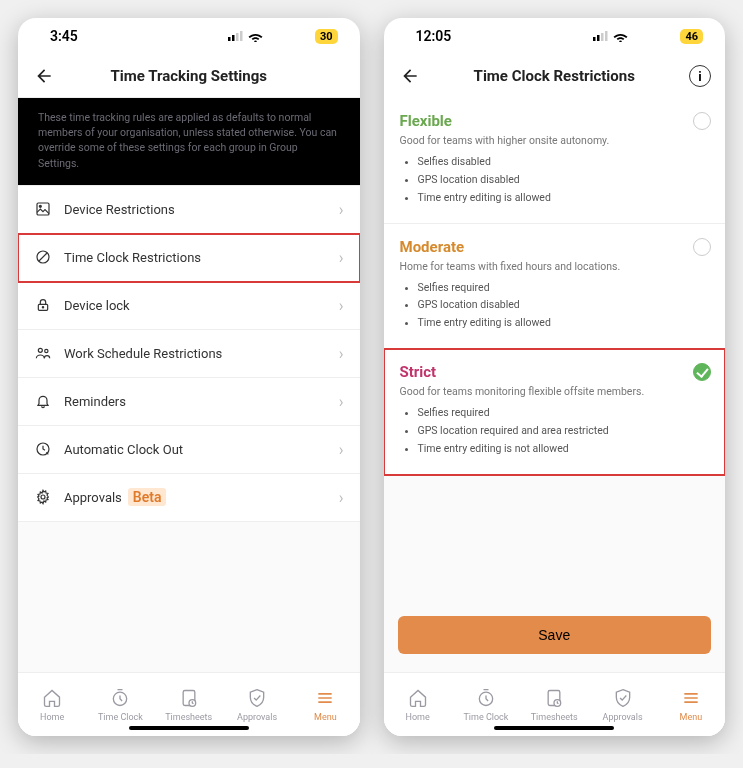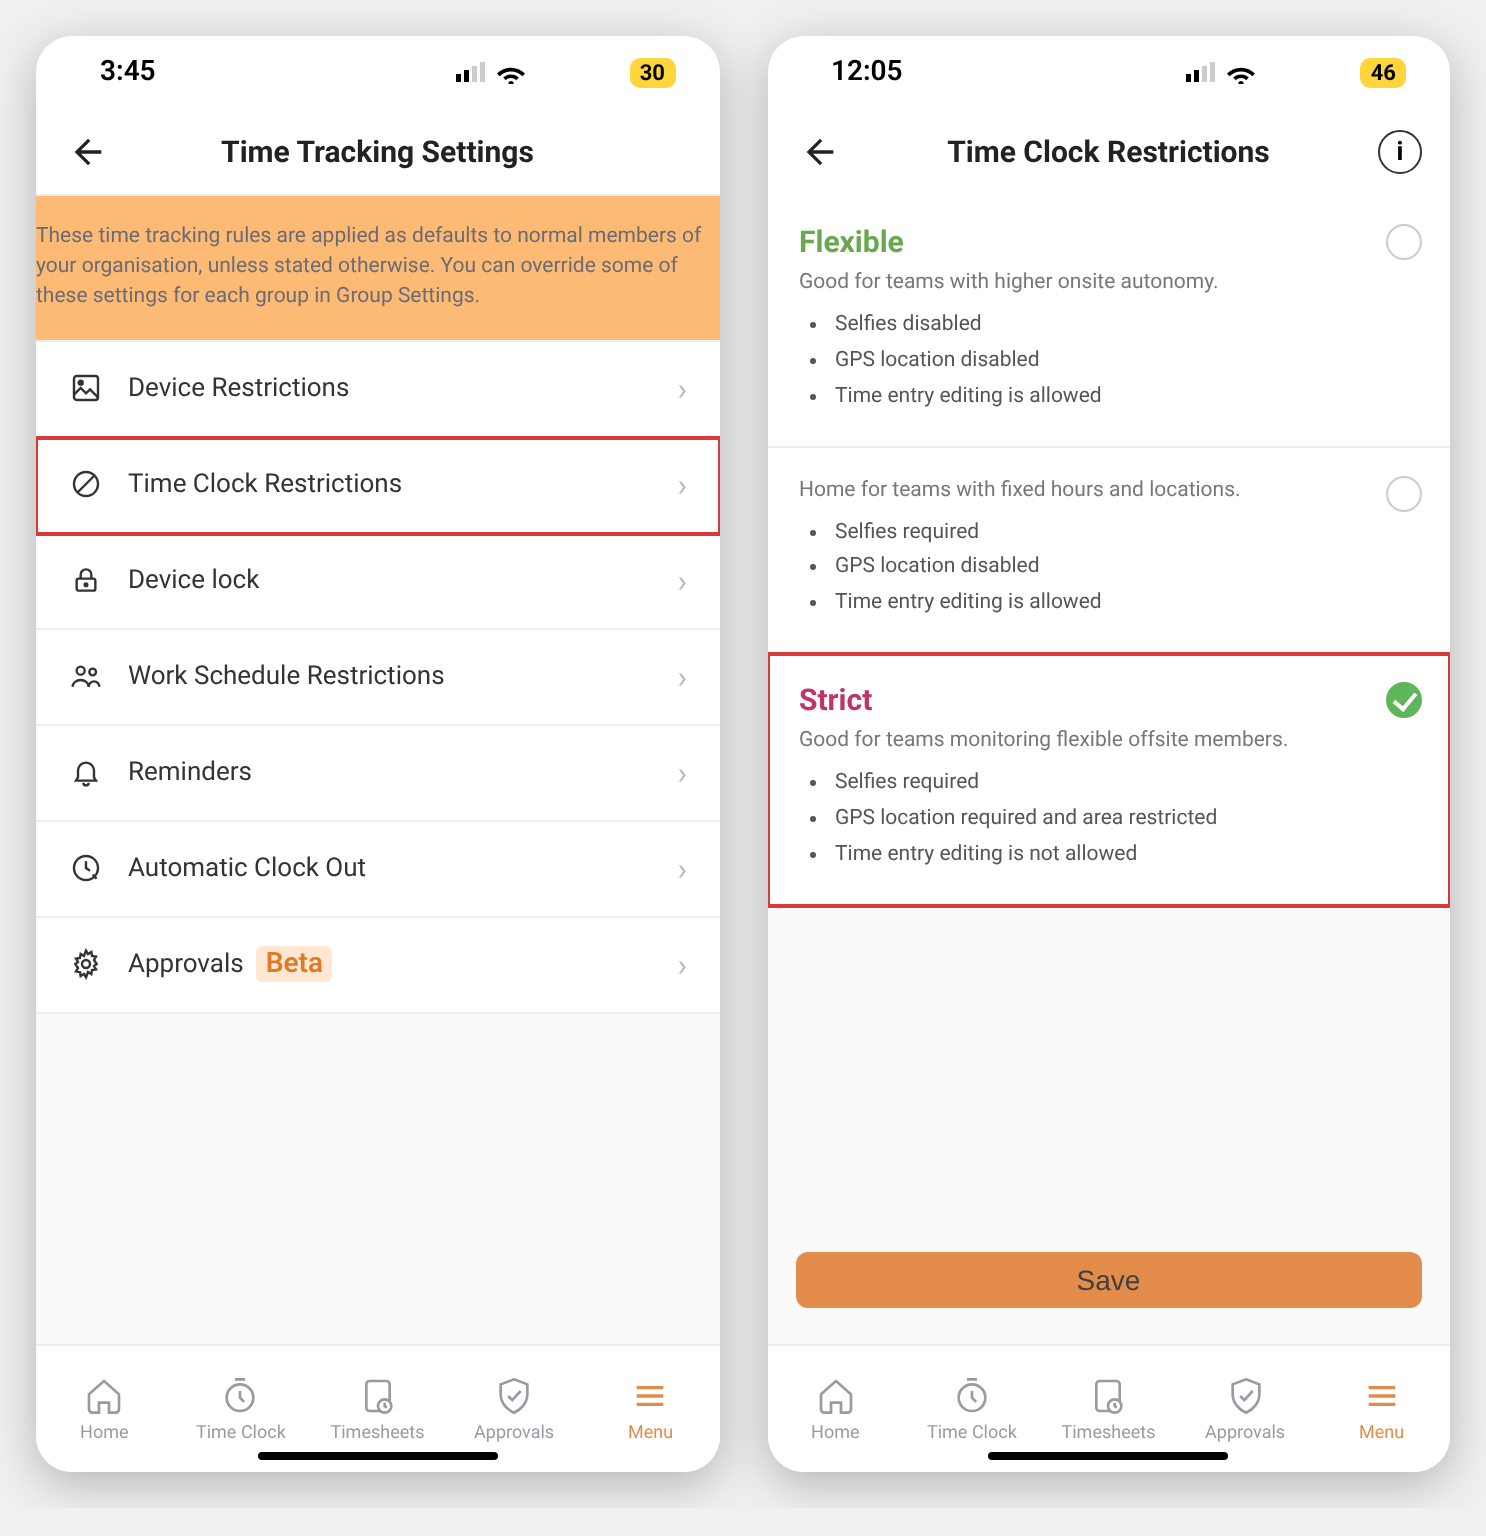--- a/index.html
+++ b/index.html
@@ -67,25 +67,25 @@
     width: 22px; height: 22px;
     border: 1.5px solid #333;
     border-radius: 50%;
     display:flex; align-items:center; justify-content:center;
     font-size: 13px; font-weight: 700;
     margin-left: auto;
   }
   
   .page-body { flex: 1; overflow: hidden; background:#fafafa; }
   .intro-text {
-    padding: 12px 0 14px;
+    padding: 12px 20px 14px;
     font-size: 10.5px;
     line-height: 1.45;
     color: #6b6b75;
-    background:#fdba74;
+    background:#000000;
     border-bottom: 1px solid #eee;
   }
   .settings-list { background:#fff; }
   .setting-row {
     display:flex;
     align-items:center;
     height: 48px;
     padding: 0 16px;
     border-bottom: 1px solid #eee;
     position: relative;
@@ -155,24 +155,24 @@
     border: solid #fff;
     border-width: 0 2px 2px 0;
     transform: rotate(40deg);
     margin-top:-2px;
   }
   
   .save-wrap { padding: 0 14px; position:absolute; left:0; right:0; bottom:82px; }
   .save-btn {
     width:100%;
     background:#e28b4a;
-    color:#404040;
+    color:#000000;
     border:none;
     border-radius:6px;
-    height:28px;
+    height:38px;
     font-size:14px;
     font-weight:500;
   }
   
   .bottom-nav {
     position:absolute;
     left:0; right:0; bottom:0;
     height:64px;
     border-top:1px solid #eee;
     display:flex;
@@ -404,20 +404,21 @@
         <div class="opt-sub">Good for teams with higher onsite autonomy.</div>
         <ul class="opt-bullets">
           <li>Selfies disabled</li>
           <li>GPS location disabled</li>
           <li>Time entry editing is allowed</li>
         </ul>
       </div>
 
       <div class="option-block">
         <div class="radio"></div>
+        <div class="opt-title moderate">Moderate</div>
         <div class="opt-sub">Home for teams with fixed hours and locations.</div>
         <ul class="opt-bullets">
           <li>Selfies required</li>
           <li>GPS location disabled</li>
           <li>Time entry editing is allowed</li>
         </ul>
       </div>
 
       <div class="option-block highlighted">
         <div class="radio checked"></div>

